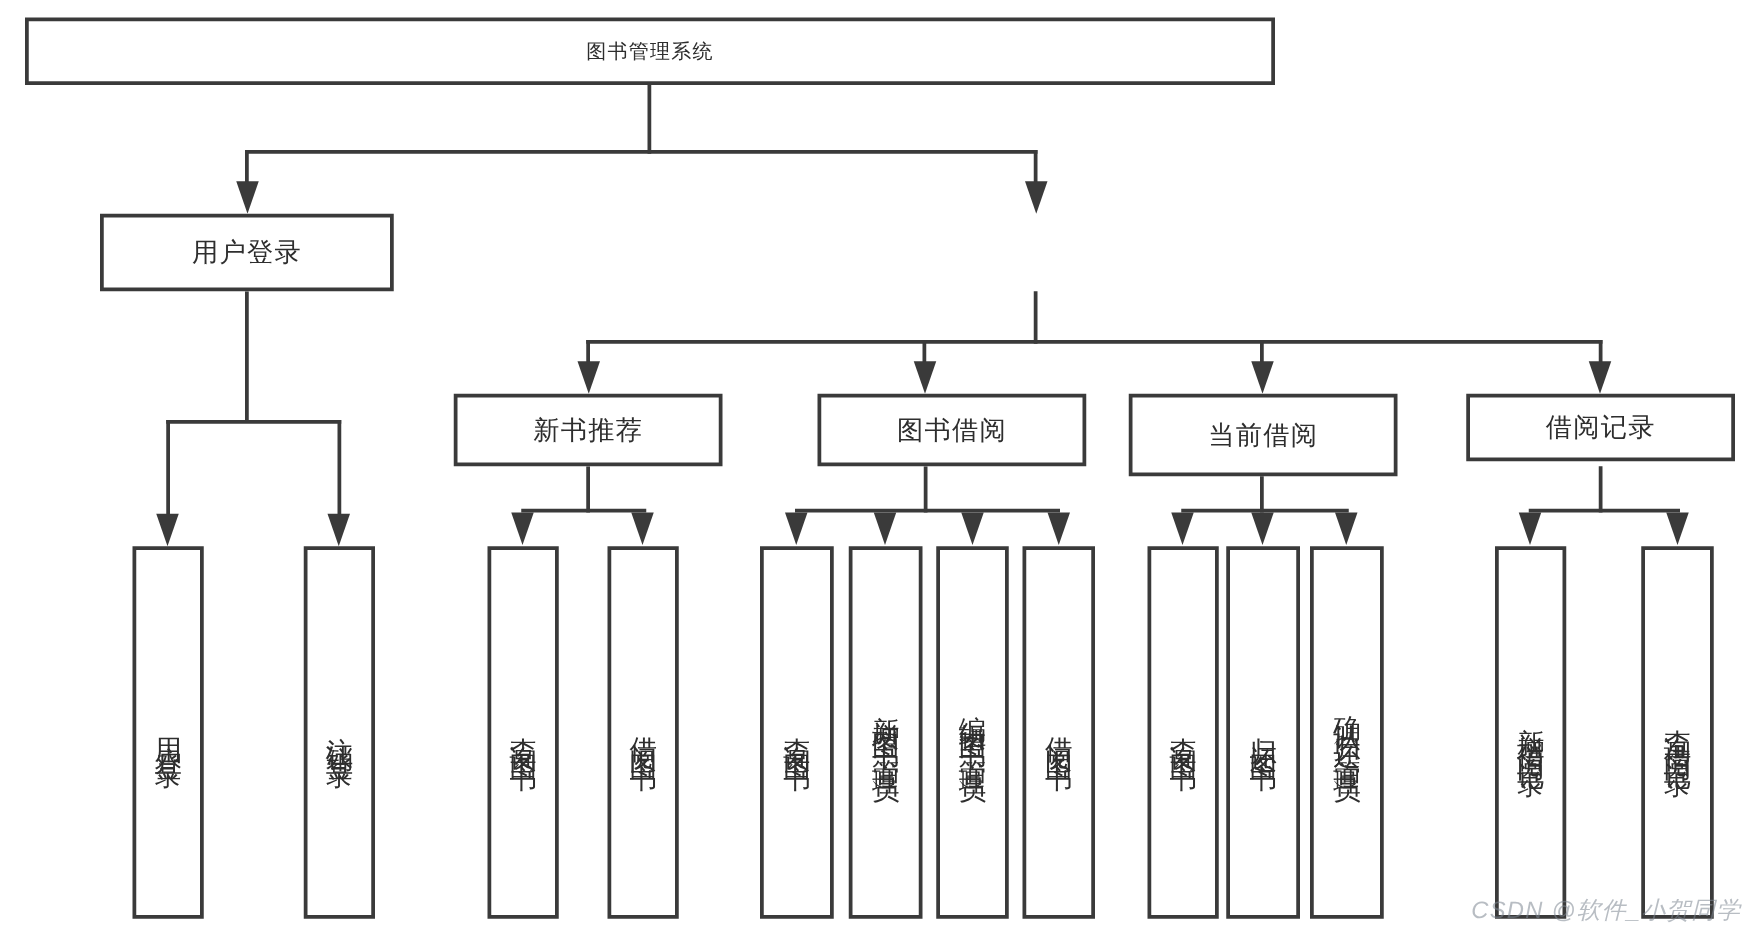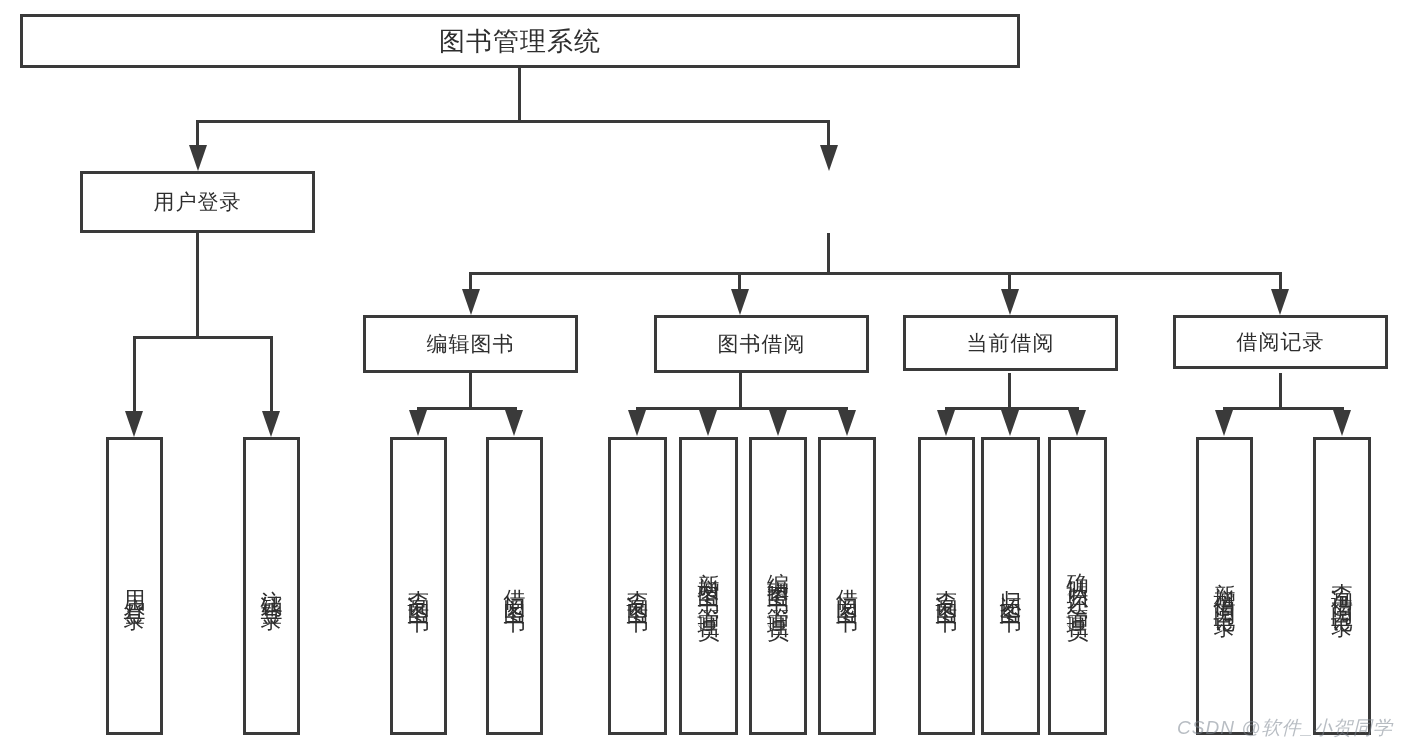--- a/index.html
+++ b/index.html
@@ -23,21 +23,21 @@
     border: 3px solid var(--line);
     background: #fff;
     display: flex;
     align-items: center;
     justify-content: center;
     font-size: 21px;
     letter-spacing: 1px;
     color: var(--text);
     z-index: 2;
   }
-  .box.title { font-size: 26px; }
+  .box.title { font-size: 16px; }
   .vbox {
     position: absolute;
     border: 3px solid var(--line);
     background: #fff;
     display: flex;
     align-items: center;
     justify-content: center;
     z-index: 2;
   }
   .vtext {
@@ -103,26 +103,26 @@
   <div class="vline" style="left:469px;top:272px;height:20px"></div>
   <div class="vline" style="left:738px;top:272px;height:20px"></div>
   <div class="vline" style="left:1008px;top:272px;height:20px"></div>
   <div class="vline" style="left:1279px;top:272px;height:20px"></div>
   <div class="arrow" style="left:462px;top:289px"></div>
   <div class="arrow" style="left:731px;top:289px"></div>
   <div class="arrow" style="left:1001px;top:289px"></div>
   <div class="arrow" style="left:1271px;top:289px"></div>
 
   <div class="box" style="left:363px;top:315px;width:215px;height:58px">
-    <span>编辑图书</span>
+    <span>新书推荐</span>
   </div>
   <div class="box" style="left:654px;top:315px;width:215px;height:58px">
     <span>图书借阅</span>
   </div>
-  <div class="box" style="left:903px;top:315px;width:215px;height:56px">
+  <div class="box" style="left:903px;top:315px;width:215px;height:66px">
     <span>当前借阅</span>
   </div>
   <div class="box" style="left:1173px;top:315px;width:215px;height:54px">
     <span>借阅记录</span>
   </div>
 
   <div class="vline" style="left:469px;top:373px;height:37px"></div>
   <div class="hline" style="left:417px;top:407px;width:100px"></div>
   <div class="arrow" style="left:409px;top:410px"></div>
   <div class="arrow" style="left:505px;top:410px"></div>

